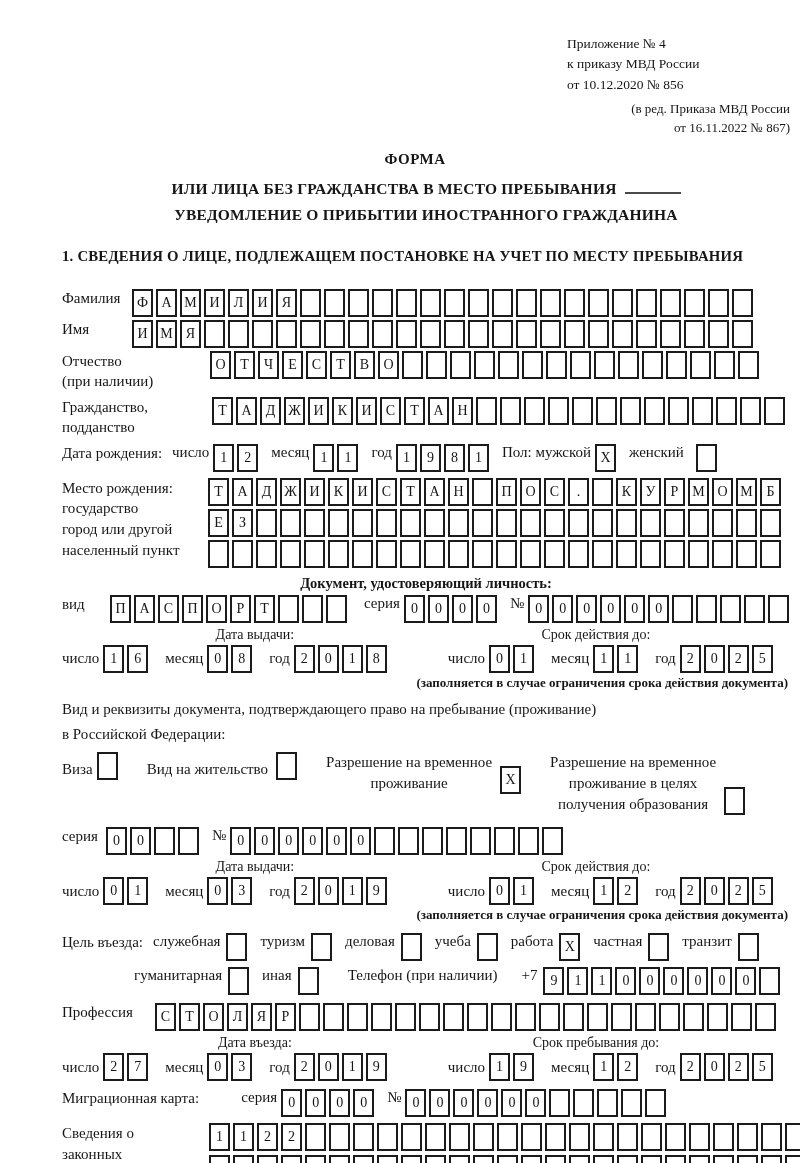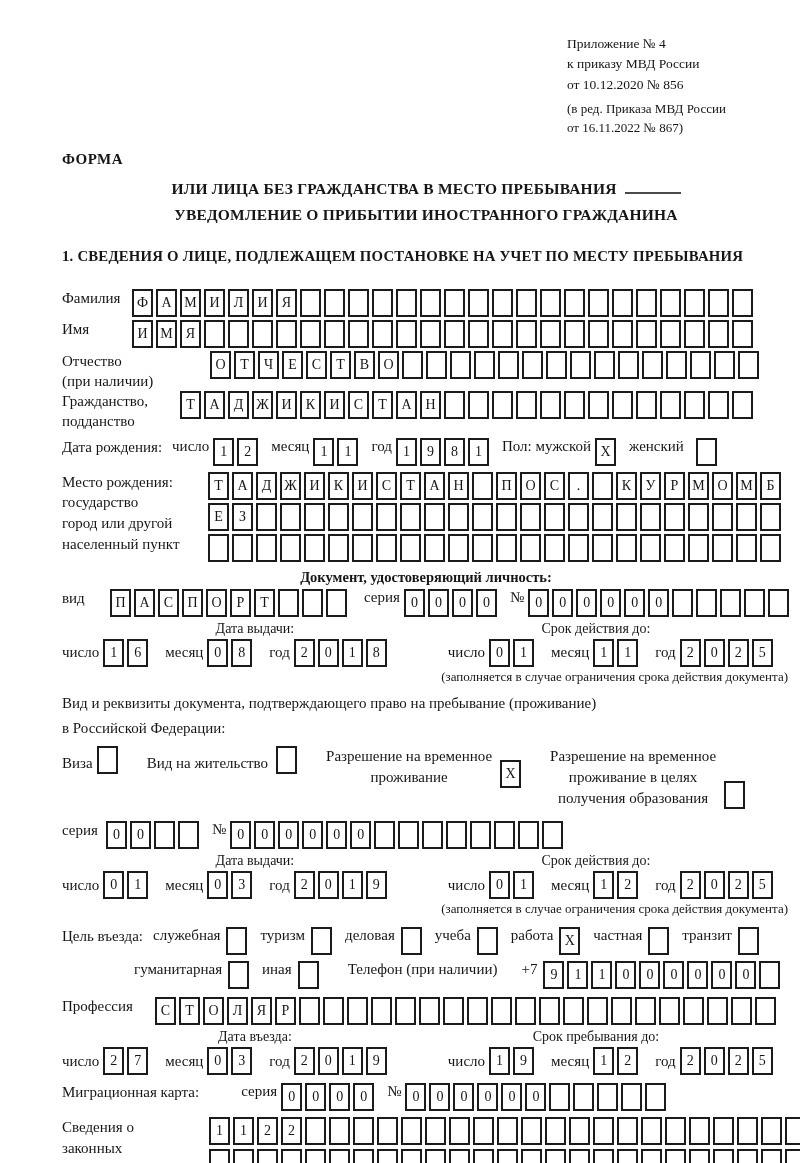--- a/index.html
+++ b/index.html
@@ -3,56 +3,56 @@
 <meta charset="utf-8">
 <style>
   html,body{margin:0;padding:0;background:#fff;}
   .page{
     width:800px;height:1163px;box-sizing:border-box;background:#fff;color:#161616;
     font-family:"Liberation Serif","DejaVu Serif",serif;
     padding:34px 10px 12px 62px;overflow:hidden;position:relative;
   }
   
   .appendix{margin-left:505px;font-size:13.5px;line-height:1.5;}
-  .amendment{margin-left:505px;font-size:13px;line-height:1.45;margin-top:5px;}
-  .forma{font-weight:bold;font-size:15px;text-align:left;padding-right:22px;margin-top:14px;letter-spacing:.5px;}
+  .amendment{margin-left:505px;font-size:13px;line-height:1.45;margin-top:5px;text-align:right;}
+  .forma{font-weight:bold;font-size:15px;text-align:center;padding-right:22px;margin-top:14px;letter-spacing:.5px;}
   .title{font-weight:bold;font-size:15.5px;text-align:center;line-height:1.65;margin-top:8px;letter-spacing:.2px;}
   .blank-line{display:inline-block;width:56px;height:13px;border-bottom:2px solid #4a4a4a;margin-left:8px;}
   .sec1{font-weight:bold;font-size:14.8px;margin-top:20px;letter-spacing:.2px;}
 
   
   .boxes{display:flex;flex:0 0 auto;}
   .cb{
     flex:0 0 auto;width:17px;height:24px;border:2px solid #1b1b1b;margin-right:3px;
     text-align:center;font-size:14px;line-height:24px;background:#fff;
   }
   .frow{display:flex;align-items:flex-start;}
   .ac{align-items:flex-start;}
   .flabel{font-size:15px;line-height:1.3;flex:0 0 auto;}
   .lbl2{font-size:15px;line-height:1.35;}
   .w70{width:70px;} .w148{width:148px;} .w118{width:118px;} .w48{width:48px;} .w93{width:93px;}
   .dlabel{font-size:15px;margin:0 4px 0 10px;flex:0 0 auto;}
-  .mt2{margin-top:0;} .mt3{margin-top:3px;} .mt4{margin-top:4px;} .mt6{margin-top:6px;}
+  .mt2{margin-top:6px;gap:32px;} .mt3{margin-top:3px;} .mt4{margin-top:4px;} .mt6{margin-top:6px;}
   .mt8{margin-top:8px;} .mt10{margin-top:10px;} .mt12{margin-top:12px;} .mt24{margin-top:24px;}
   .ml8{margin-left:8px;} .ml14{margin-left:14px;} .ml26{margin-left:26px;}
 
   .bp-labels{width:146px;font-size:15px;line-height:1.38;flex:0 0 auto;}
   .bp-rows .boxes{margin-bottom:3px;}
 
   .doc-header{font-weight:bold;font-size:14.5px;text-align:center;margin-top:4px;}
 
   .dh-row{display:flex;font-size:14px;margin-top:4px;}
   .dh-left{width:53%;text-align:center;}
   .dh-right{flex:1;text-align:center;padding-right:46px;}
   .dates-row{display:flex;align-items:center;margin-top:2px;}
   .dg-left{width:53%;display:flex;align-items:center;}
   .dg-right{flex:1;display:flex;align-items:center;}
   .dl{font-size:15px;margin-right:4px;flex:0 0 auto;}
   .gml{margin-left:14px;}
-  .note-r{font-size:13px;text-align:right;padding-right:2px;margin-top:2px;}
+  .note-r{font-size:13px;text-align:right;padding-right:2px;margin-top:2px;font-weight:bold;}
 
   .plain{font-size:15px;line-height:1.45;}
   .opt-row{display:flex;align-items:flex-start;margin-top:6px;}
   .opt{display:flex;align-items:flex-end;}
   .opt-text{font-size:15px;line-height:1.4;text-align:center;}
   .opt .boxes{margin-left:8px;margin-top:0;}
   .plabel{font-size:15px;margin:0 6px 0 10px;flex:0 0 auto;}
   .indent{margin-left:72px;}
 
   .rep-labels{width:147px;font-size:15px;line-height:1.4;flex:0 0 auto;}

